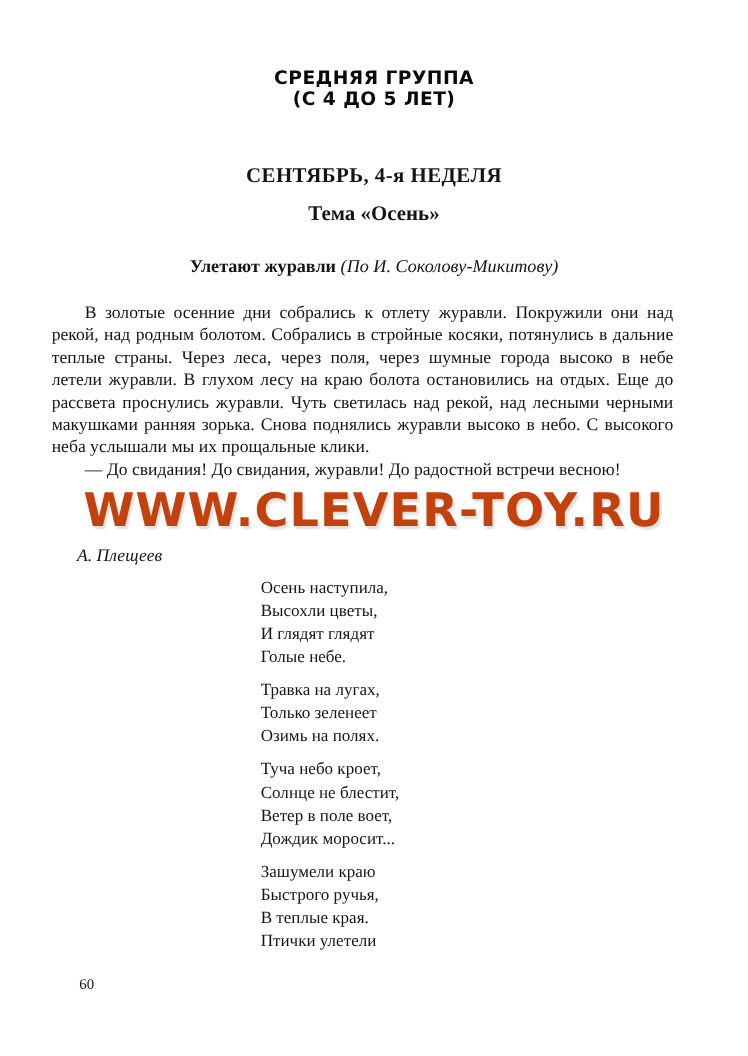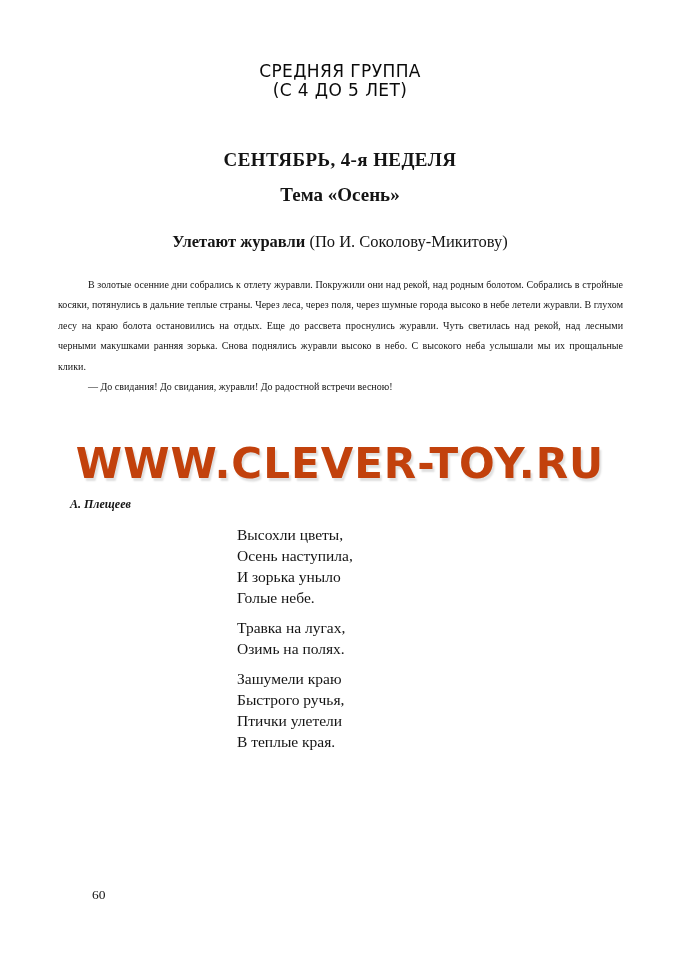--- a/index.html
+++ b/index.html
@@ -11,21 +11,21 @@
     font-family: "Liberation Serif", serif;
     color: #141414;
     overflow: hidden;
   }
   .centered { left: 0; width: 100%; text-align: center; }
 
   .group-header {
     position: absolute;
     top: 62px;
     font-family: "DejaVu Sans", sans-serif;
-    font-weight: 400;
+    font-weight: 700;
     font-size: 17px;
     line-height: 19px;
     letter-spacing: 0.4px;
     color: #0a0a0a;
   }
 
   .week-title {
     position: absolute;
     top: 149px;
     font-size: 19px;
@@ -39,28 +39,28 @@
     font-size: 19px;
     font-weight: bold;
   }
 
   .story-title {
     position: absolute;
     top: 232px;
     font-size: 16.5px;
   }
   .story-title .t-bold { font-weight: bold; text-align: right; }
-  .story-title .t-attr { }
+  .story-title .t-attr { font-style: italic; }
 
   .story-body {
     position: absolute;
     top: 275px;
-    left: 58px;
+    left: 47px;
     width: 565px;
-    font-size: 10px;
+    font-size: 16px;
     line-height: 20.4px;
     text-align: justify;
   }
   .story-body p { margin: 0; text-indent: 30px; }
 
   .watermark {
     position: absolute;
     top: 439px;
     font-family: "DejaVu Sans", sans-serif;
     font-weight: bold;
@@ -69,40 +69,39 @@
     color: #c2410c;
     text-shadow: 2px 3px 2px #dfdfdf;
     white-space: nowrap;
     user-select: none;
   }
 
   .poem-author {
     position: absolute;
     top: 497px;
     left: 70px;
-    font-size: 12px;
-    font-weight: bold;
+    font-size: 16px;
+    font-weight: normal;
     font-style: italic;
   }
 
   .poem {
     position: absolute;
     top: 524px;
     left: 237px;
     font-size: 15.5px;
     line-height: 21px;
   }
   .stanza { margin: 0 0 9px 0; }
 
   .page-number {
     position: absolute;
     top: 887px;
     left: 72px;
     font-size: 13.5px;
-    margin-left: 20px;
   }
 </style>
 </head>
 <body>
 
 <div class="page">
 
   <div class="group-header centered">
     <div>СРЕДНЯЯ ГРУППА</div>
     <div>(С 4 ДО 5 ЛЕТ)</div>
@@ -121,32 +120,39 @@
     <p>В золотые осенние дни собрались к отлету журавли. Покружили они над рекой, над родным болотом. Собрались в стройные косяки, потянулись в дальние теплые страны. Через леса, через поля, через шумные города высоко в небе летели журавли. В глухом лесу на краю болота остановились на отдых. Еще до рассвета проснулись журавли. Чуть светилась над рекой, над лесными черными макушками ранняя зорька. Снова поднялись журавли высоко в небо. С высокого неба услышали мы их прощальные клики.</p>
     <p>— До свидания! До свидания, журавли! До радостной встречи весною!</p>
   </div>
 
   <div class="watermark centered">WWW.CLEVER-TOY.RU</div>
 
   <div class="poem-author">А. Плещеев</div>
 
   <div class="poem">
     <div class="stanza">
+      <div>Осень наступила,</div>
       <div>Высохли цветы,</div>
-      <div>Осень наступила,</div>
-      <div>И зорька уныло</div>
+      <div>И глядят глядят</div>
       <div>Голые небе.</div>
     </div>
     <div class="stanza">
       <div>Травка на лугах,</div>
+      <div>Только зеленеет</div>
       <div>Озимь на полях.</div>
+    </div>
+    <div class="stanza">
+      <div>Туча небо кроет,</div>
+      <div>Солнце не блестит,</div>
+      <div>Ветер в поле воет,</div>
+      <div>Дождик моросит...</div>
     </div>
     <div class="stanza">
       <div>Зашумели краю</div>
       <div>Быстрого ручья,</div>
+      <div>В теплые края.</div>
       <div>Птички улетели</div>
-      <div>В теплые края.</div>
     </div>
   </div>
 
   <div class="page-number">60</div>
 
 </div>
 
 </body></html>

